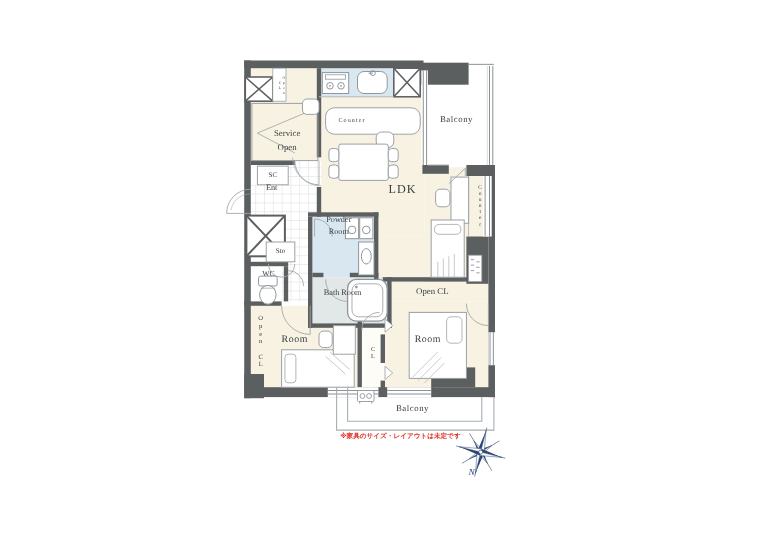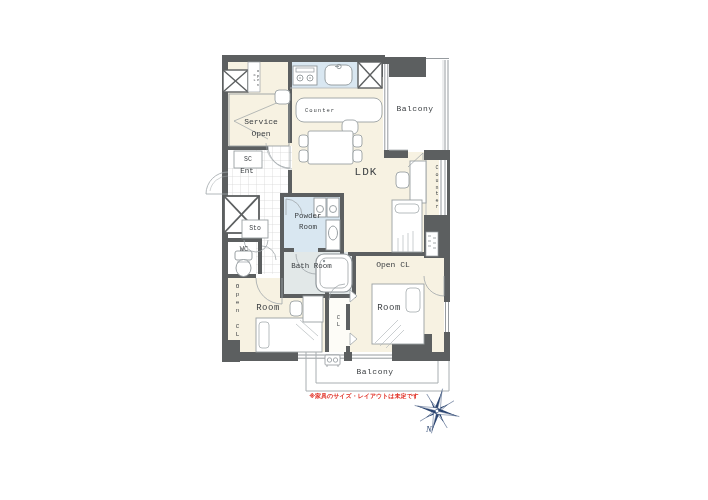--- a/index.html
+++ b/index.html
@@ -1,20 +1,20 @@
 <!DOCTYPE html>
 <html><head>
 <meta charset="utf-8">
 <style>
   html,body{margin:0;padding:0;background:#fff;}
   .canvas{position:relative;width:708px;height:500px;background:#ffffff;overflow:hidden;
           font-family:"Liberation Serif",serif;}
   .plan-svg{position:absolute;left:0;top:0;}
   .lbl{position:absolute;color:#3a3e41;text-align:center;line-height:1.45;
-       font-family:Liberation Mono, monospace;}
+       font-family:Liberation Serif, serif;}
   .vtext{writing-mode:vertical-rl;text-orientation:upright;text-align:center;line-height:1;}
   .note{position:absolute;font-family:"DejaVu Sans",sans-serif;font-weight:bold;text-align:center;}
   .ncompass{position:absolute;font-style:italic;font-family:"Liberation Serif",serif;}
 </style>
 </head>
 <body>
 
 <div class="canvas">
 
 <svg class="plan-svg" width="708" height="500" viewBox="0 0 708 500">
@@ -283,21 +283,21 @@
   </g>
 </svg>
 
 <div class="lbl" style="left:241px;top:116px;width:40px;font-size:8px;">Service Open</div>
 <div class="lbl vtext" style="left:249px;top:64px;width:10px;height:27px;font-size:3.5px;letter-spacing:0.5px;">Open CL</div>
 <div class="lbl" style="left:236px;top:155px;width:24px;font-size:6.5px;">SC</div>
 <div class="lbl" style="left:233px;top:166px;width:28px;font-size:7.5px;">Ent</div>
 <div class="lbl" style="left:243px;top:224px;width:24px;font-size:6.5px;">Sto</div>
 <div class="lbl" style="left:232px;top:244px;width:24px;font-size:7px;">WC</div>
 <div class="lbl vtext" style="left:228px;top:283px;width:12px;height:56px;font-size:6px;letter-spacing:1px;">Open CL</div>
-<div class="lbl" style="left:287px;top:211px;width:42px;font-size:7.5px;">Powder Room</div>
+<div class="lbl" style="left:287px;top:195px;width:42px;font-size:7.5px;">Powder Room</div>
 <div class="lbl" style="left:285px;top:261px;width:53px;font-size:7.5px;">Bath Room</div>
 <div class="lbl" style="left:297px;top:107px;width:46px;font-size:5.5px;letter-spacing:1px;">Counter</div>
 <div class="lbl" style="left:348px;top:165px;width:36px;font-size:11px;letter-spacing:1px;">LDK</div>
 <div class="lbl vtext" style="left:427px;top:163px;width:12px;height:50px;font-size:5px;letter-spacing:0.5px;">Counter</div>
 <div class="lbl" style="left:386px;top:103px;width:58px;font-size:8px;letter-spacing:0.5px;">Balcony</div>
 <div class="lbl" style="left:363px;top:259px;width:60px;font-size:8px;">Open CL</div>
 <div class="lbl vtext" style="left:331px;top:311px;width:10px;height:20px;font-size:5.5px;">CL</div>
 <div class="lbl" style="left:248px;top:302px;width:40px;font-size:9px;letter-spacing:0.5px;">Room</div>
 <div class="lbl" style="left:369px;top:302px;width:40px;font-size:9px;letter-spacing:0.5px;">Room</div>
 <div class="lbl" style="left:345px;top:366px;width:60px;font-size:8px;letter-spacing:0.5px;">Balcony</div>

